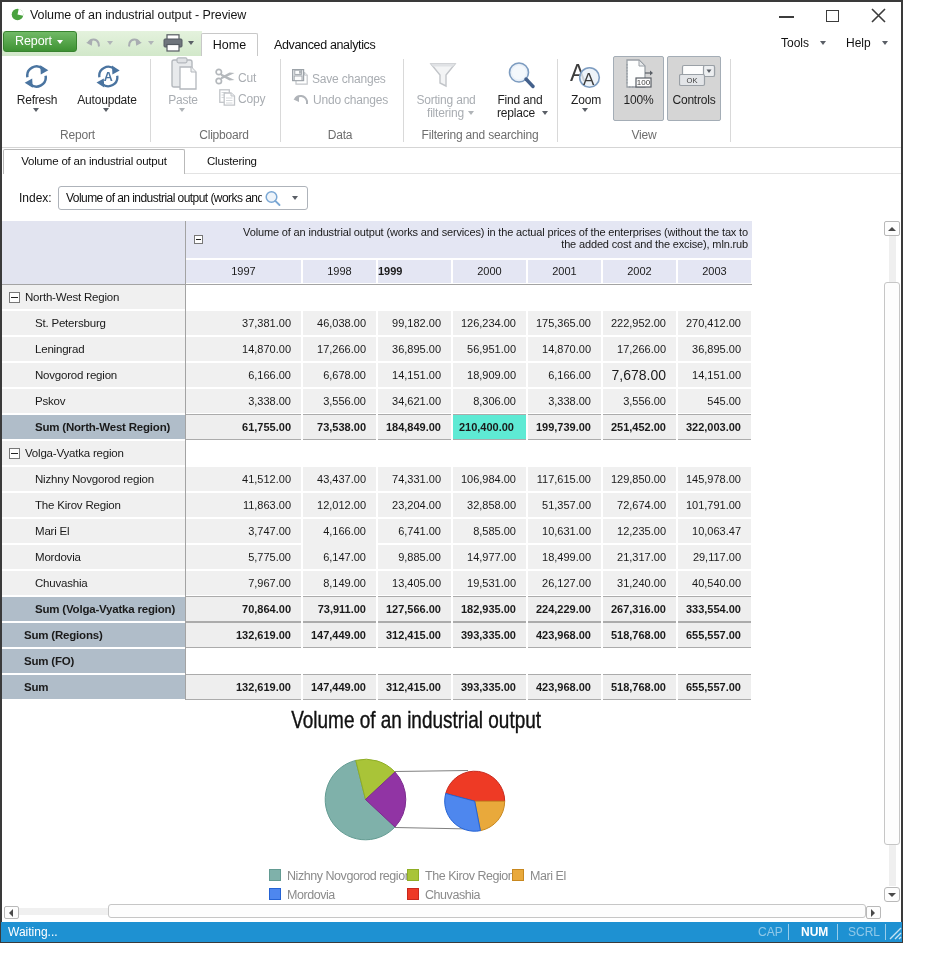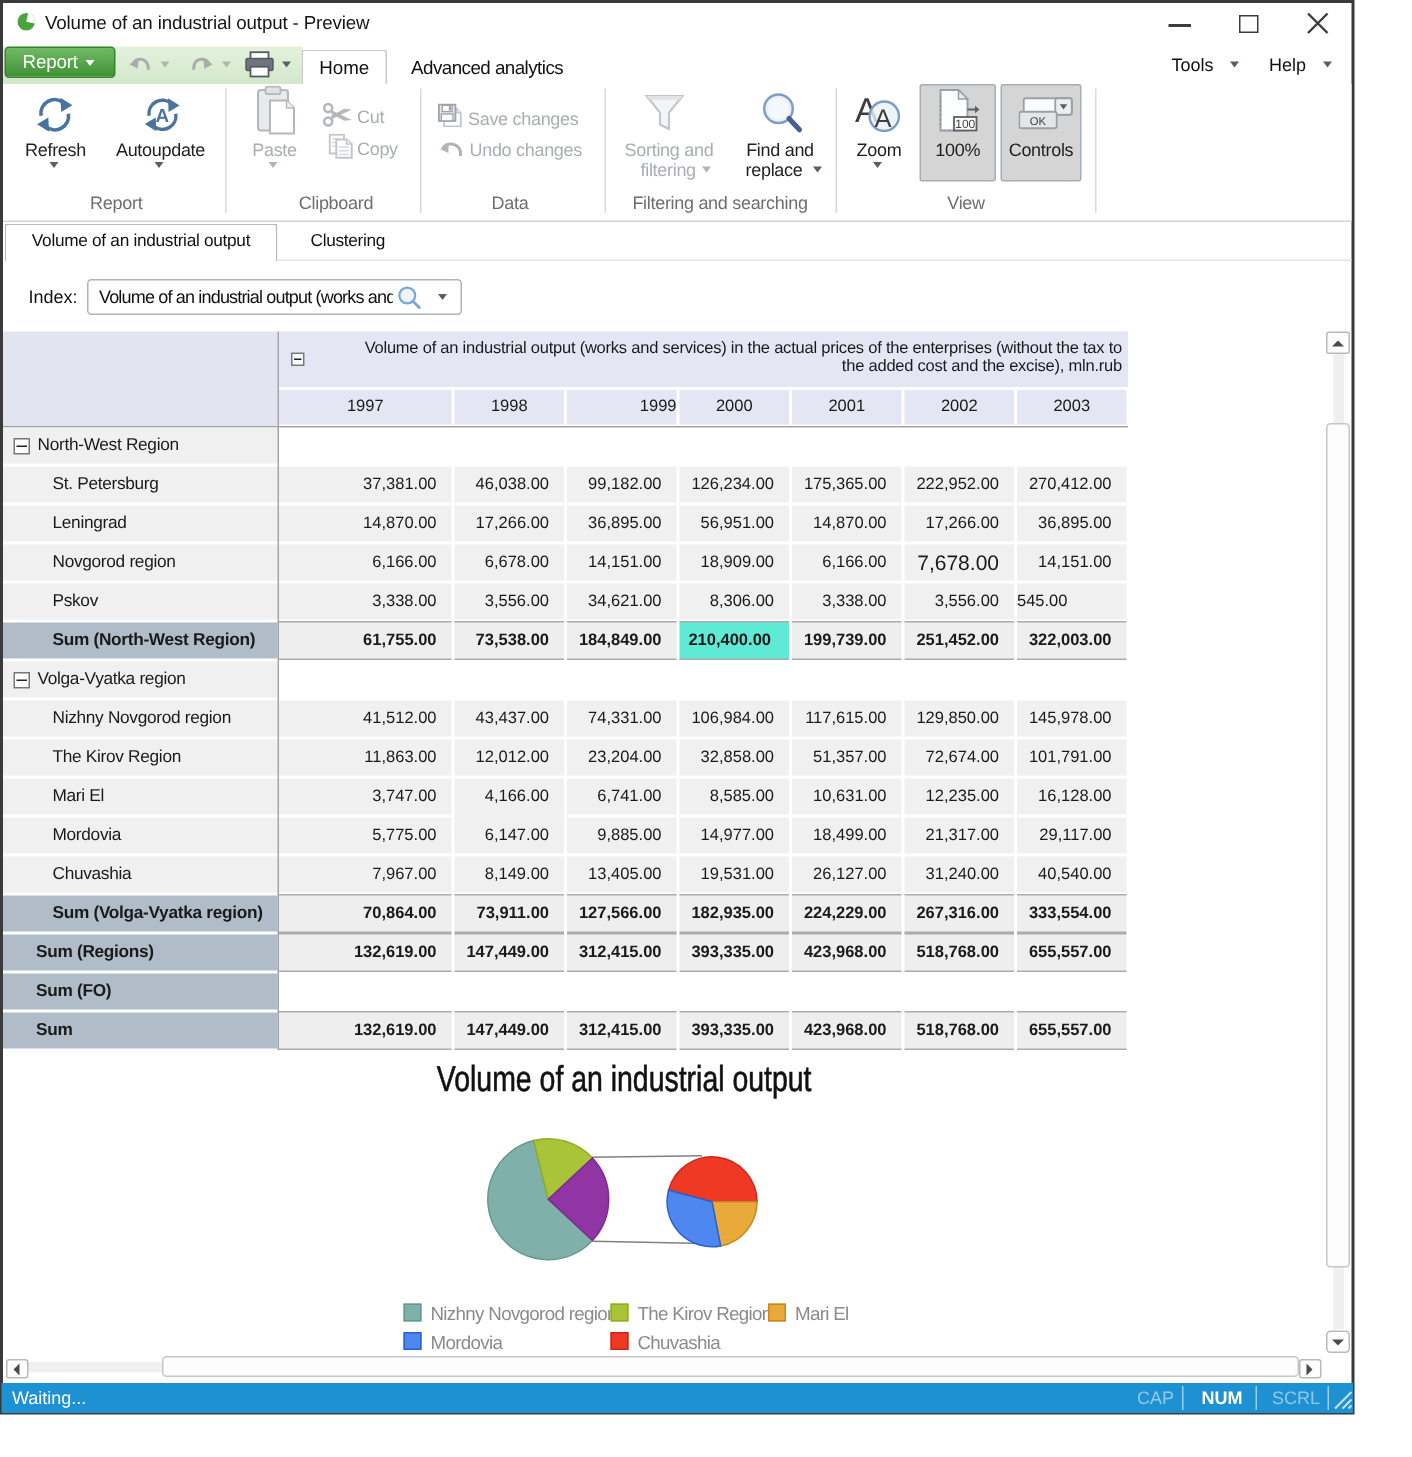--- a/index.html
+++ b/index.html
@@ -193,21 +193,21 @@
 </svg>
 <div class="caret" style="left:292px;top:196px;"></div>
 
 <div class="abs" style="left:2px;top:221px;width:183px;height:63px;background:#e2e4f0;"></div>
 <div class="abs" style="left:186px;top:221px;width:566px;height:37px;background:#e4e6f3;"></div>
 <div class="abs" style="left:194px;top:235px;width:9px;height:9px;border:1px solid #777;background:#fdfdfd;box-sizing:border-box;"></div>
 <div class="abs" style="left:196px;top:239px;width:5px;height:1px;background:#222;"></div>
 <div class="abs" style="left:218px;top:226px;width:530px;height:26px;font-size:11px;line-height:12px;text-align:right;color:#1a1a1a;letter-spacing:-0.15px;white-space:nowrap;">Volume of an industrial output (works and services) in the actual prices of the enterprises (without the tax to<br>the added cost and the excise), mln.rub</div>
 <div class="abs" style="left:186px;top:260px;width:115px;height:23px;background:#e4e6f3;text-align:center;font-size:11px;line-height:23px;color:#1a1a1a;">1997</div>
 <div class="abs" style="left:303px;top:260px;width:73px;height:23px;background:#e4e6f3;text-align:center;font-size:11px;line-height:23px;color:#1a1a1a;">1998</div>
-<div class="abs" style="left:378px;top:260px;width:73px;height:23px;background:#e4e6f3;text-align:right;font-size:11px;line-height:23px;color:#1a1a1a;">1999</div>
+<div class="abs" style="left:378px;top:260px;width:73px;height:23px;background:#e4e6f3;text-align:left;font-size:11px;line-height:23px;color:#1a1a1a;font-weight:bold;">1999</div>
 <div class="abs" style="left:453px;top:260px;width:73px;height:23px;background:#e4e6f3;text-align:center;font-size:11px;line-height:23px;color:#1a1a1a;">2000</div>
 <div class="abs" style="left:528px;top:260px;width:73px;height:23px;background:#e4e6f3;text-align:center;font-size:11px;line-height:23px;color:#1a1a1a;">2001</div>
 <div class="abs" style="left:603px;top:260px;width:73px;height:23px;background:#e4e6f3;text-align:center;font-size:11px;line-height:23px;color:#1a1a1a;">2002</div>
 <div class="abs" style="left:678px;top:260px;width:73px;height:23px;background:#e4e6f3;text-align:center;font-size:11px;line-height:23px;color:#1a1a1a;">2003</div>
 <div class="abs" style="left:2px;top:284px;width:750px;height:1px;background:#a3a3a3;"></div>
 <div class="abs" style="left:2px;top:285px;width:183px;height:24px;background:#f0f0f0;"></div>
 <div class="abs" style="left:9px;top:292px;width:11px;height:11px;border:1px solid #777;background:#fdfdfd;box-sizing:border-box;"></div>
 <div class="abs" style="left:11px;top:297px;width:7px;height:1px;background:#222;"></div>
 <div class="abs" style="left:25px;top:285px;width:158px;height:24px;font-size:11.5px;line-height:24px;color:#1a1a1a;letter-spacing:-0.2px;white-space:nowrap;">North-West Region</div>
 <div class="abs" style="left:2px;top:311px;width:183px;height:24px;background:#f0f0f0;"></div>
@@ -238,21 +238,21 @@
 <div class="abs" style="left:603px;width:73px;padding-right:10px;background:#f0f0f0;top:363px;height:24px;line-height:24px;text-align:right;font-size:14px;color:#1a1a1a;">7,678.00</div>
 <div class="abs" style="left:678px;width:73px;padding-right:10px;background:#f0f0f0;top:363px;height:24px;line-height:24px;text-align:right;font-size:11px;color:#1a1a1a;">14,151.00</div>
 <div class="abs" style="left:2px;top:389px;width:183px;height:24px;background:#f0f0f0;"></div>
 <div class="abs" style="left:35px;top:389px;width:148px;height:24px;font-size:11.5px;line-height:24px;color:#1a1a1a;letter-spacing:-0.2px;white-space:nowrap;">Pskov</div>
 <div class="abs" style="left:186px;width:115px;padding-right:10px;background:#f0f0f0;top:389px;height:24px;line-height:24px;text-align:right;font-size:11px;color:#1a1a1a;">3,338.00</div>
 <div class="abs" style="left:303px;width:73px;padding-right:10px;background:#f0f0f0;top:389px;height:24px;line-height:24px;text-align:right;font-size:11px;color:#1a1a1a;">3,556.00</div>
 <div class="abs" style="left:378px;width:73px;padding-right:10px;background:#f0f0f0;top:389px;height:24px;line-height:24px;text-align:right;font-size:11px;color:#1a1a1a;">34,621.00</div>
 <div class="abs" style="left:453px;width:73px;padding-right:10px;background:#f0f0f0;top:389px;height:24px;line-height:24px;text-align:right;font-size:11px;color:#1a1a1a;">8,306.00</div>
 <div class="abs" style="left:528px;width:73px;padding-right:10px;background:#f0f0f0;top:389px;height:24px;line-height:24px;text-align:right;font-size:11px;color:#1a1a1a;">3,338.00</div>
 <div class="abs" style="left:603px;width:73px;padding-right:10px;background:#f0f0f0;top:389px;height:24px;line-height:24px;text-align:right;font-size:11px;color:#1a1a1a;">3,556.00</div>
-<div class="abs" style="left:678px;width:73px;padding-right:10px;background:#f0f0f0;top:389px;height:24px;line-height:24px;font-size:11px;color:#1a1a1a;">545.00</div>
+<div class="abs" style="left:678px;width:73px;padding-right:10px;background:#f0f0f0;top:389px;height:24px;line-height:24px;text-align:right;font-size:11px;color:#1a1a1a;">545.00</div>
 <div class="abs" style="left:2px;top:415px;width:183px;height:24px;background:#b0bdc9;"></div>
 <div class="abs" style="left:35px;top:415px;width:148px;height:24px;font-size:11.5px;line-height:24px;color:#1a1a1a;font-weight:bold;letter-spacing:-0.2px;white-space:nowrap;">Sum (North-West Region)</div>
 <div class="abs" style="left:186px;width:115px;padding-right:10px;background:#eeeeee;border-top:1px solid #ababab;border-bottom:1px solid #ababab;top:414px;height:26px;font-weight:bold;line-height:24px;text-align:right;font-size:11px;color:#1a1a1a;">61,755.00</div>
 <div class="abs" style="left:303px;width:73px;padding-right:10px;background:#eeeeee;border-top:1px solid #ababab;border-bottom:1px solid #ababab;top:414px;height:26px;font-weight:bold;line-height:24px;text-align:right;font-size:11px;color:#1a1a1a;">73,538.00</div>
 <div class="abs" style="left:378px;width:73px;padding-right:10px;background:#eeeeee;border-top:1px solid #ababab;border-bottom:1px solid #ababab;top:414px;height:26px;font-weight:bold;line-height:24px;text-align:right;font-size:11px;color:#1a1a1a;">184,849.00</div>
 <div class="abs" style="left:453px;width:73px;padding-right:12px;background:#5eead4;border-top:1px solid #ababab;border-bottom:1px solid #ababab;top:414px;height:26px;font-weight:bold;line-height:24px;text-align:right;font-size:11px;color:#1a1a1a;">210,400.00</div>
 <div class="abs" style="left:528px;width:73px;padding-right:10px;background:#eeeeee;border-top:1px solid #ababab;border-bottom:1px solid #ababab;top:414px;height:26px;font-weight:bold;line-height:24px;text-align:right;font-size:11px;color:#1a1a1a;">199,739.00</div>
 <div class="abs" style="left:603px;width:73px;padding-right:10px;background:#eeeeee;border-top:1px solid #ababab;border-bottom:1px solid #ababab;top:414px;height:26px;font-weight:bold;line-height:24px;text-align:right;font-size:11px;color:#1a1a1a;">251,452.00</div>
 <div class="abs" style="left:678px;width:73px;padding-right:10px;background:#eeeeee;border-top:1px solid #ababab;border-bottom:1px solid #ababab;top:414px;height:26px;font-weight:bold;line-height:24px;text-align:right;font-size:11px;color:#1a1a1a;">322,003.00</div>
 <div class="abs" style="left:2px;top:441px;width:183px;height:24px;background:#f0f0f0;"></div>
@@ -278,21 +278,21 @@
 <div class="abs" style="left:603px;width:73px;padding-right:10px;background:#f0f0f0;top:493px;height:24px;line-height:24px;text-align:right;font-size:11px;color:#1a1a1a;">72,674.00</div>
 <div class="abs" style="left:678px;width:73px;padding-right:10px;background:#f0f0f0;top:493px;height:24px;line-height:24px;text-align:right;font-size:11px;color:#1a1a1a;">101,791.00</div>
 <div class="abs" style="left:2px;top:519px;width:183px;height:24px;background:#f0f0f0;"></div>
 <div class="abs" style="left:35px;top:519px;width:148px;height:24px;font-size:11.5px;line-height:24px;color:#1a1a1a;letter-spacing:-0.2px;white-space:nowrap;">Mari El</div>
 <div class="abs" style="left:186px;width:115px;padding-right:10px;background:#f0f0f0;top:519px;height:24px;line-height:24px;text-align:right;font-size:11px;color:#1a1a1a;">3,747.00</div>
 <div class="abs" style="left:303px;width:73px;padding-right:10px;background:#f0f0f0;top:519px;height:36px;line-height:24px;text-align:right;font-size:11px;color:#1a1a1a;">4,166.00</div>
 <div class="abs" style="left:378px;width:73px;padding-right:10px;background:#f0f0f0;top:519px;height:24px;line-height:24px;text-align:right;font-size:11px;color:#1a1a1a;">6,741.00</div>
 <div class="abs" style="left:453px;width:73px;padding-right:10px;background:#f0f0f0;top:519px;height:24px;line-height:24px;text-align:right;font-size:11px;color:#1a1a1a;">8,585.00</div>
 <div class="abs" style="left:528px;width:73px;padding-right:10px;background:#f0f0f0;top:519px;height:24px;line-height:24px;text-align:right;font-size:11px;color:#1a1a1a;">10,631.00</div>
 <div class="abs" style="left:603px;width:73px;padding-right:10px;background:#f0f0f0;top:519px;height:24px;line-height:24px;text-align:right;font-size:11px;color:#1a1a1a;">12,235.00</div>
-<div class="abs" style="left:678px;width:73px;padding-right:10px;background:#f0f0f0;top:519px;height:24px;line-height:24px;text-align:right;font-size:11px;color:#1a1a1a;">16,128.00</div>
+<div class="abs" style="left:678px;width:73px;padding-right:10px;background:#f0f0f0;top:519px;height:24px;line-height:24px;text-align:right;font-size:11px;color:#1a1a1a;">10,063.47</div>
 <div class="abs" style="left:2px;top:545px;width:183px;height:24px;background:#f0f0f0;"></div>
 <div class="abs" style="left:35px;top:545px;width:148px;height:24px;font-size:11.5px;line-height:24px;color:#1a1a1a;letter-spacing:-0.2px;white-space:nowrap;">Mordovia</div>
 <div class="abs" style="left:186px;width:115px;padding-right:10px;background:#f0f0f0;top:545px;height:24px;line-height:24px;text-align:right;font-size:11px;color:#1a1a1a;">5,775.00</div>
 <div class="abs" style="left:303px;width:73px;padding-right:10px;background:#f0f0f0;top:545px;height:24px;line-height:24px;text-align:right;font-size:11px;color:#1a1a1a;">6,147.00</div>
 <div class="abs" style="left:378px;width:73px;padding-right:10px;background:#f0f0f0;top:545px;height:24px;line-height:24px;text-align:right;font-size:11px;color:#1a1a1a;">9,885.00</div>
 <div class="abs" style="left:453px;width:73px;padding-right:10px;background:#f0f0f0;top:545px;height:24px;line-height:24px;text-align:right;font-size:11px;color:#1a1a1a;">14,977.00</div>
 <div class="abs" style="left:528px;width:73px;padding-right:10px;background:#f0f0f0;top:545px;height:24px;line-height:24px;text-align:right;font-size:11px;color:#1a1a1a;">18,499.00</div>
 <div class="abs" style="left:603px;width:73px;padding-right:10px;background:#f0f0f0;top:545px;height:24px;line-height:24px;text-align:right;font-size:11px;color:#1a1a1a;">21,317.00</div>
 <div class="abs" style="left:678px;width:73px;padding-right:10px;background:#f0f0f0;top:545px;height:24px;line-height:24px;text-align:right;font-size:11px;color:#1a1a1a;">29,117.00</div>
 <div class="abs" style="left:2px;top:571px;width:183px;height:24px;background:#f0f0f0;"></div>

